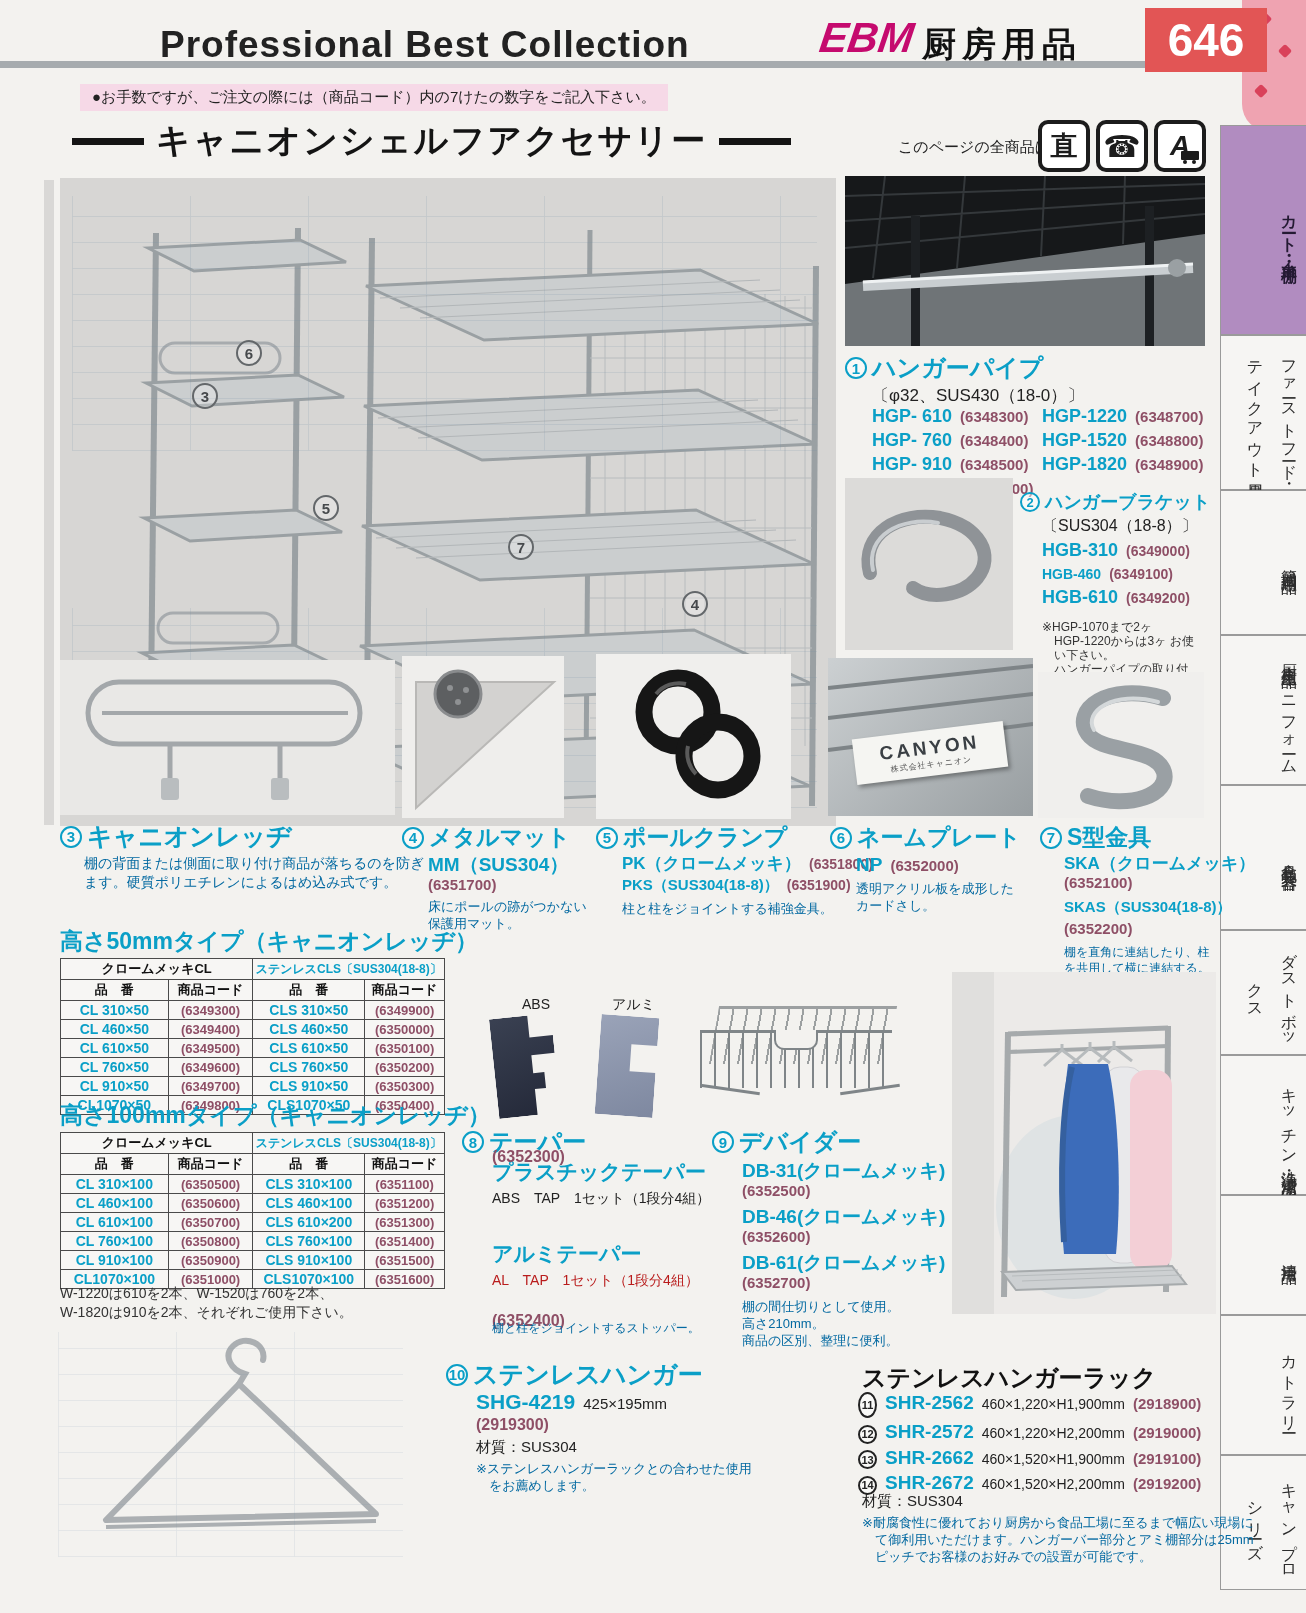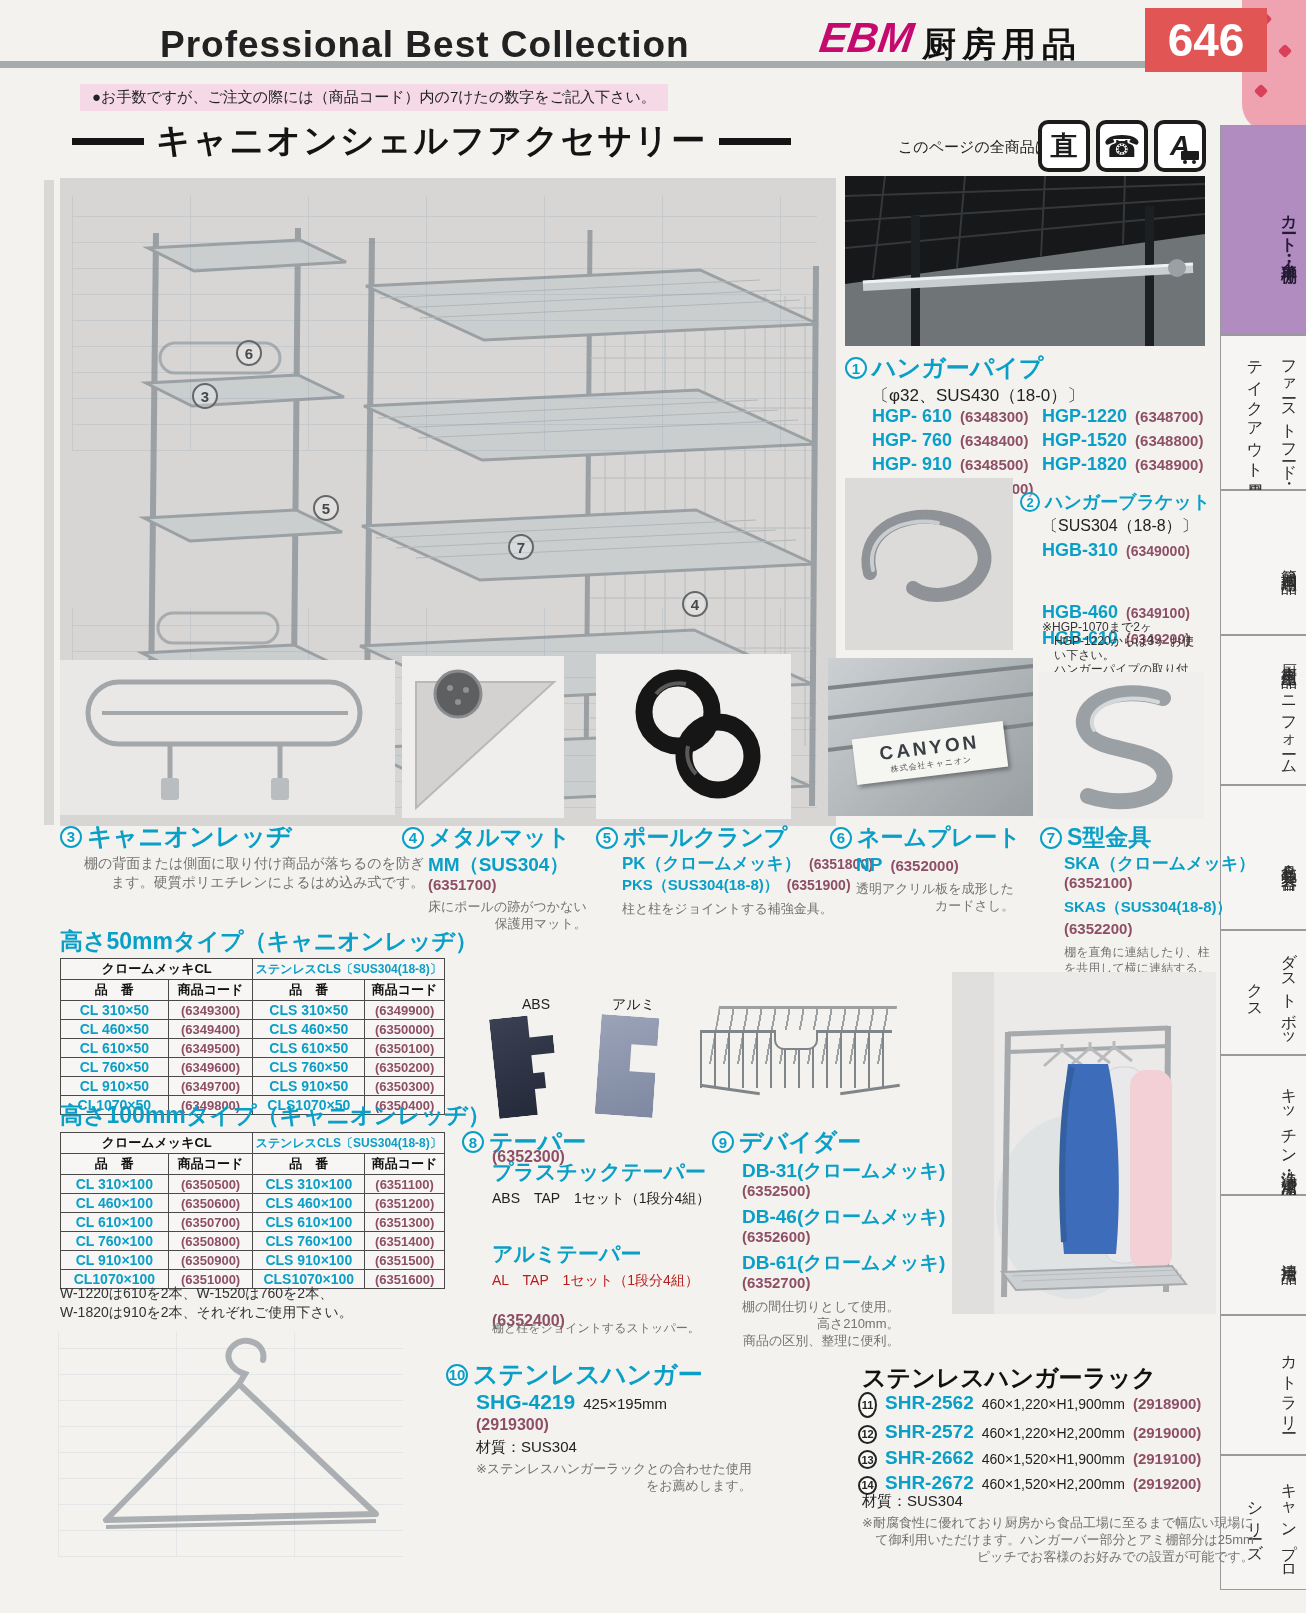--- a/index.html
+++ b/index.html
@@ -14,21 +14,21 @@
   body{font-family:"Liberation Sans","DejaVu Sans",sans-serif;background:#888;}
   .page{position:relative;width:1306px;height:1613px;background:var(--paper);overflow:hidden;margin:0 auto;}
   .abs{position:absolute;}
   .pre{white-space:pre-line;}
   .code{color:var(--code);font-weight:bold;}
   .cn{display:inline-flex;align-items:center;justify-content:center;border:2px solid currentColor;border-radius:50%;
       width:22px;height:22px;font-size:15px;font-weight:bold;flex:0 0 auto;background:rgba(255,255,255,.5);}
   .ptitle{display:flex;align-items:center;gap:5px;font-weight:bold;color:var(--accent);}
   .mline{display:flex;align-items:baseline;gap:8px;}
   .model{color:var(--accent);font-weight:bold;}
-  .desc{color:#737373;text-align:right;}
+  .desc{color:#0369a1;}
   
   .brand{left:160px;top:24px;font-size:37px;font-weight:600;letter-spacing:1px;color:#222;}
   .rule{left:0;top:61px;width:1248px;height:7px;background:#a6abae;}
   .ebm{left:820px;top:14px;font-size:42px;font-weight:900;font-style:italic;color:#c50a6e;transform:skewX(-8deg);}
   .category{left:922px;top:22px;font-size:34px;font-weight:900;letter-spacing:6px;color:#111;}
   .corner-pink{right:0;top:0;width:64px;height:132px;background:#efa3b1;border-bottom-left-radius:28px;}
   .corner-pink i{position:absolute;width:10px;height:10px;background:#d9415a;border-radius:2px;transform:rotate(45deg);}
   .pagebox{left:1145px;top:8px;width:122px;height:64px;background:#e25555;color:#fff;display:flex;align-items:center;justify-content:center;
            font-size:46px;font-weight:800;}
   .notice{left:80px;top:84px;background:#f6d9e7;color:#222;font-size:15px;padding:4px 12px;}
@@ -230,21 +230,21 @@
     <span class="cn" style="width:20px;height:20px;font-size:13px;">2</span>
     <span>ハンガーブラケット</span>
   </div>
   <div class="abs" style="left:1042px;top:516px;font-size:16px;color:#222;">〔SUS304（18-8）〕</div>
   <div class="abs" style="left:1042px;top:540px;display:flex;flex-direction:column;gap:5px;">
     <div class="mline">
         <span class="model" style="font-size:18px;">HGB-310</span>
         <span class="code" style="font-size:14px;">(6349000)</span>
       </div>
     <div class="mline">
-        <span class="model" style="font-size:18px;margin-top:36px;">HGB-460</span>
+        <span class="model" style="font-size:14px;">HGB-460</span>
         <span class="code" style="font-size:14px;text-align:center;">(6349100)</span>
       </div>
     <div class="mline">
         <span class="model" style="font-size:18px;">HGB-610</span>
         <span class="code" style="font-size:14px;">(6349200)</span>
       </div>
   </div>
   <div class="abs pre" style="left:1042px;top:620px;font-size:12px;line-height:14px;color:#333;">※HGP-1070まで2ヶ
 　HGP-1220からは3ヶ お使
 　い下さい。
@@ -424,21 +424,21 @@
         </tr>
         <tr>
           <td class="tmodel">CL 460×100</td>
           <td class="tcode">(6350600)</td>
           <td class="tmodel">CLS 460×100</td>
           <td class="tcode">(6351200)</td>
         </tr>
         <tr>
           <td class="tmodel">CL 610×100</td>
           <td class="tcode">(6350700)</td>
-          <td class="tmodel">CLS 610×100</td>
+          <td class="tmodel">CLS 610×200</td>
           <td class="tcode">(6351300)</td>
         </tr>
         <tr>
           <td class="tmodel">CL 760×100</td>
           <td class="tcode">(6350800)</td>
           <td class="tmodel">CLS 760×100</td>
           <td class="tcode">(6351400)</td>
         </tr>
         <tr>
           <td class="tmodel">CL 910×100</td>

